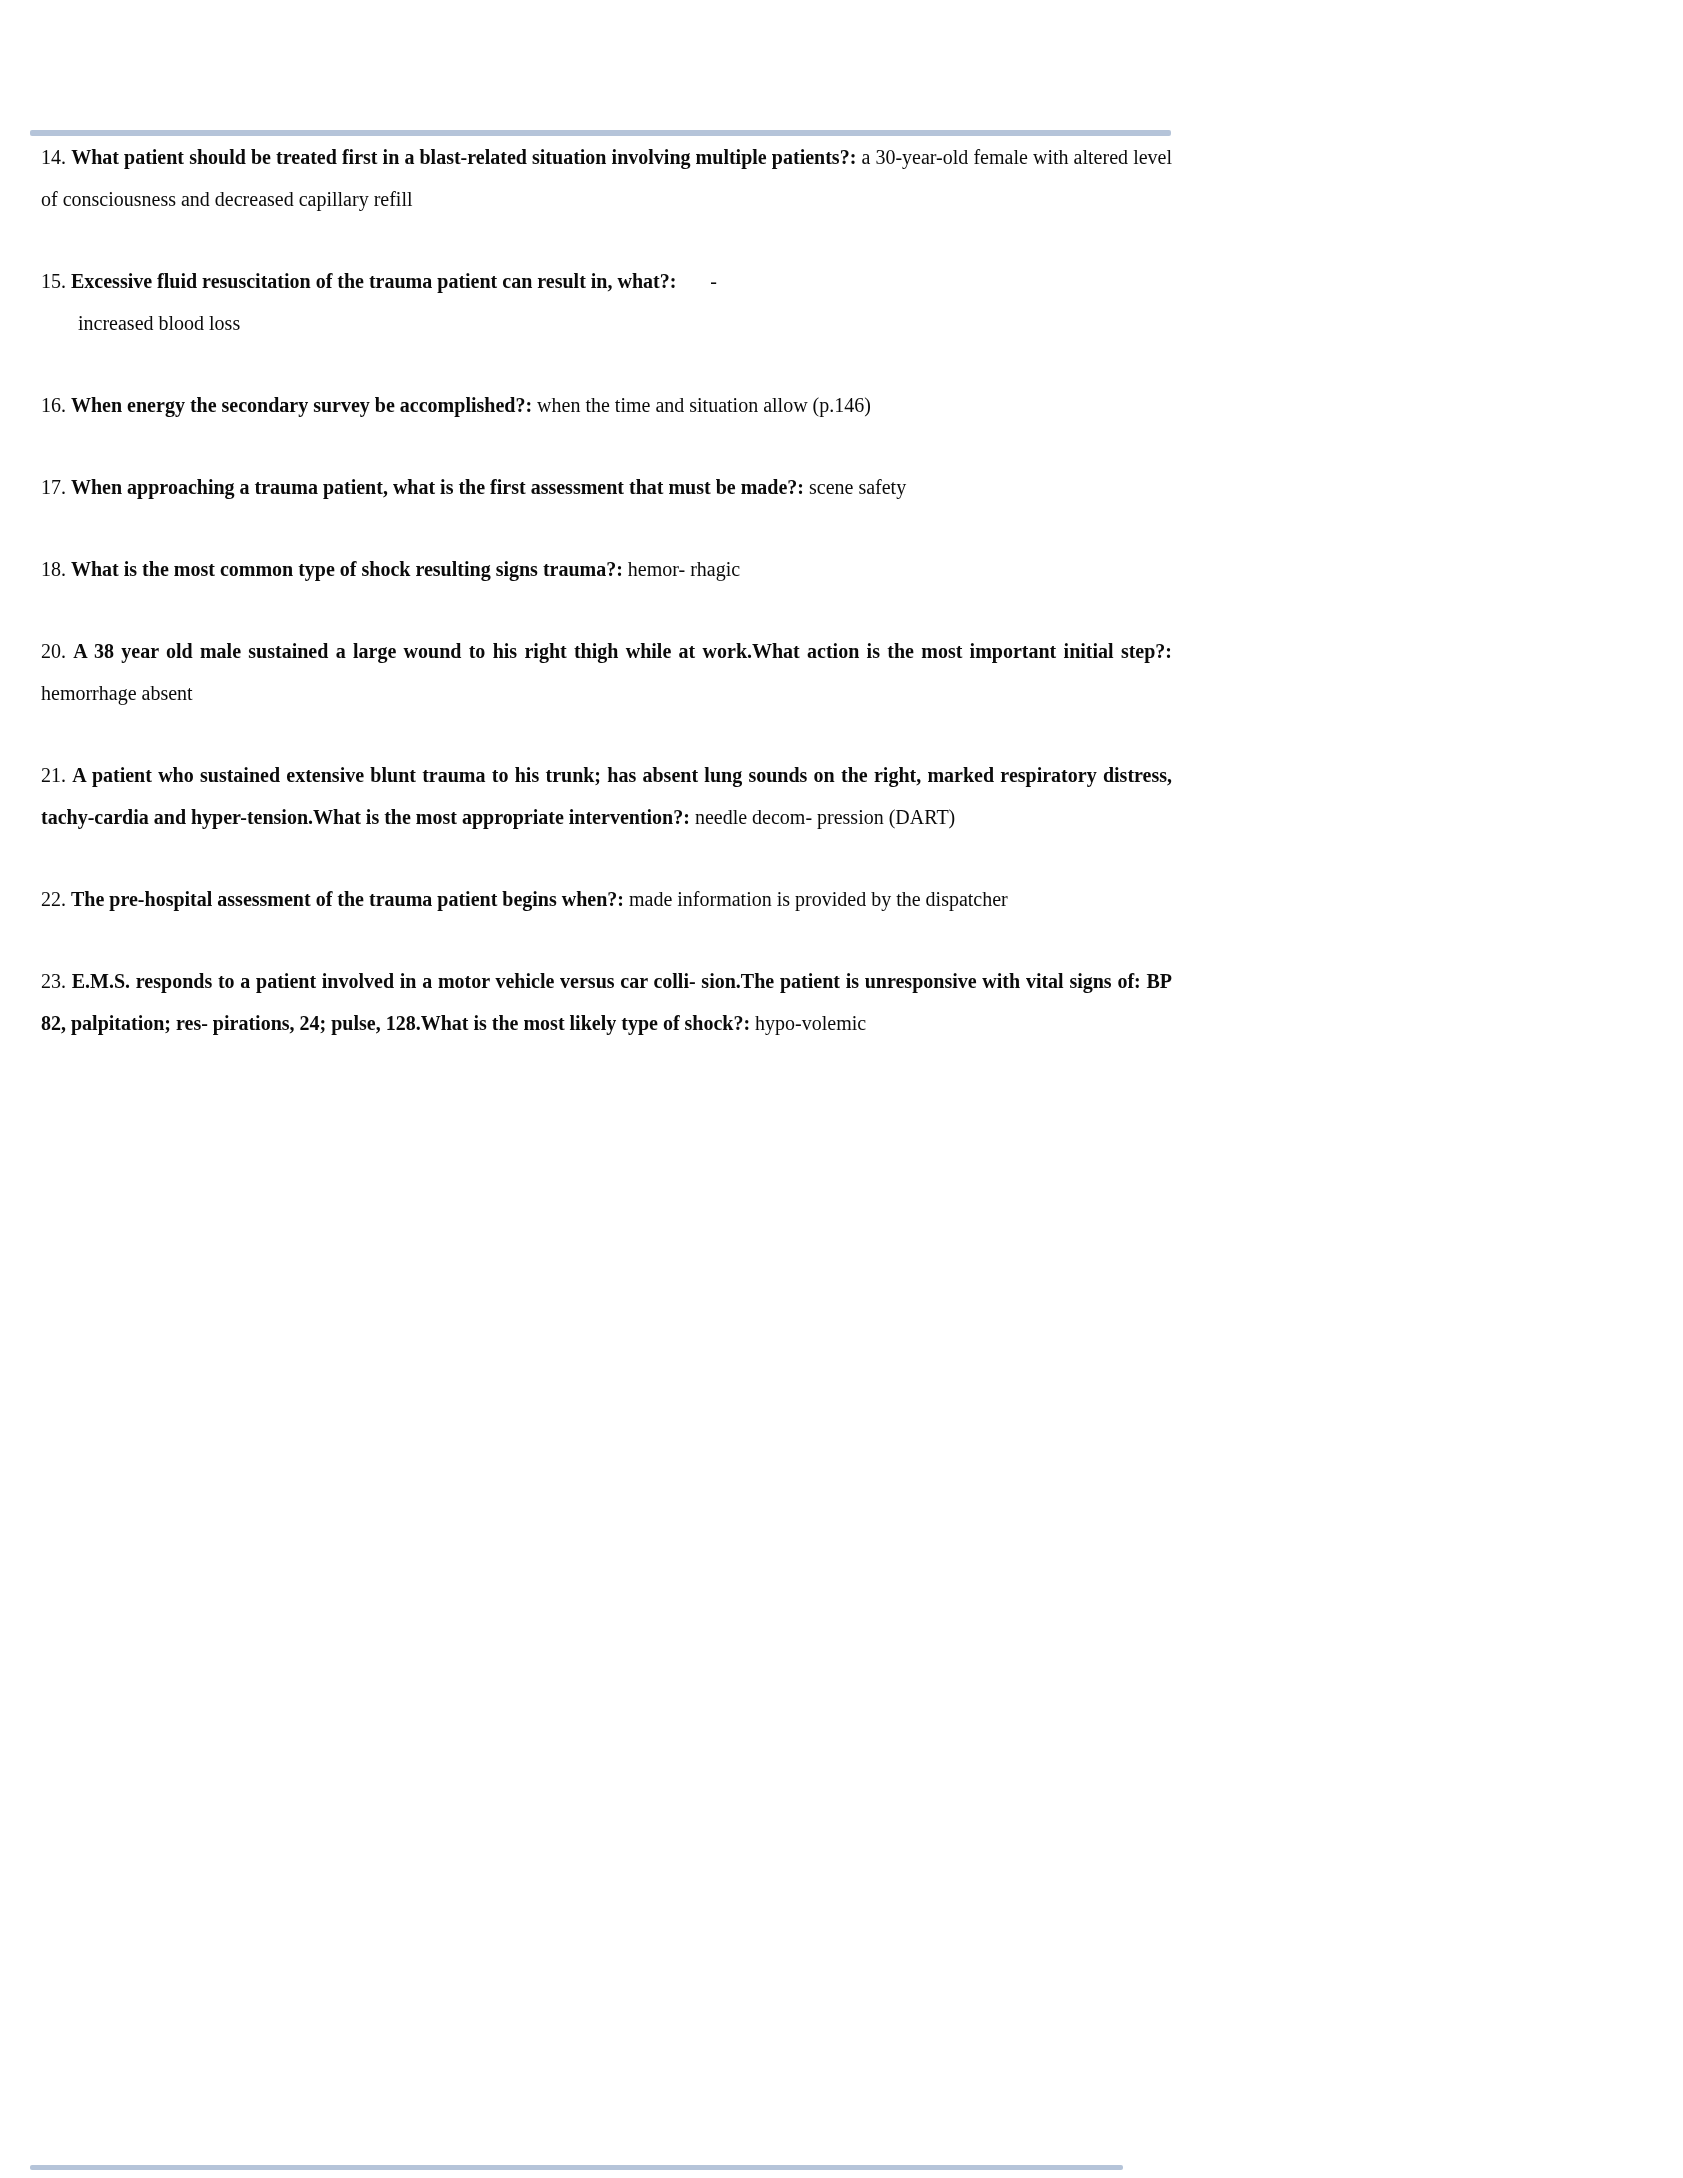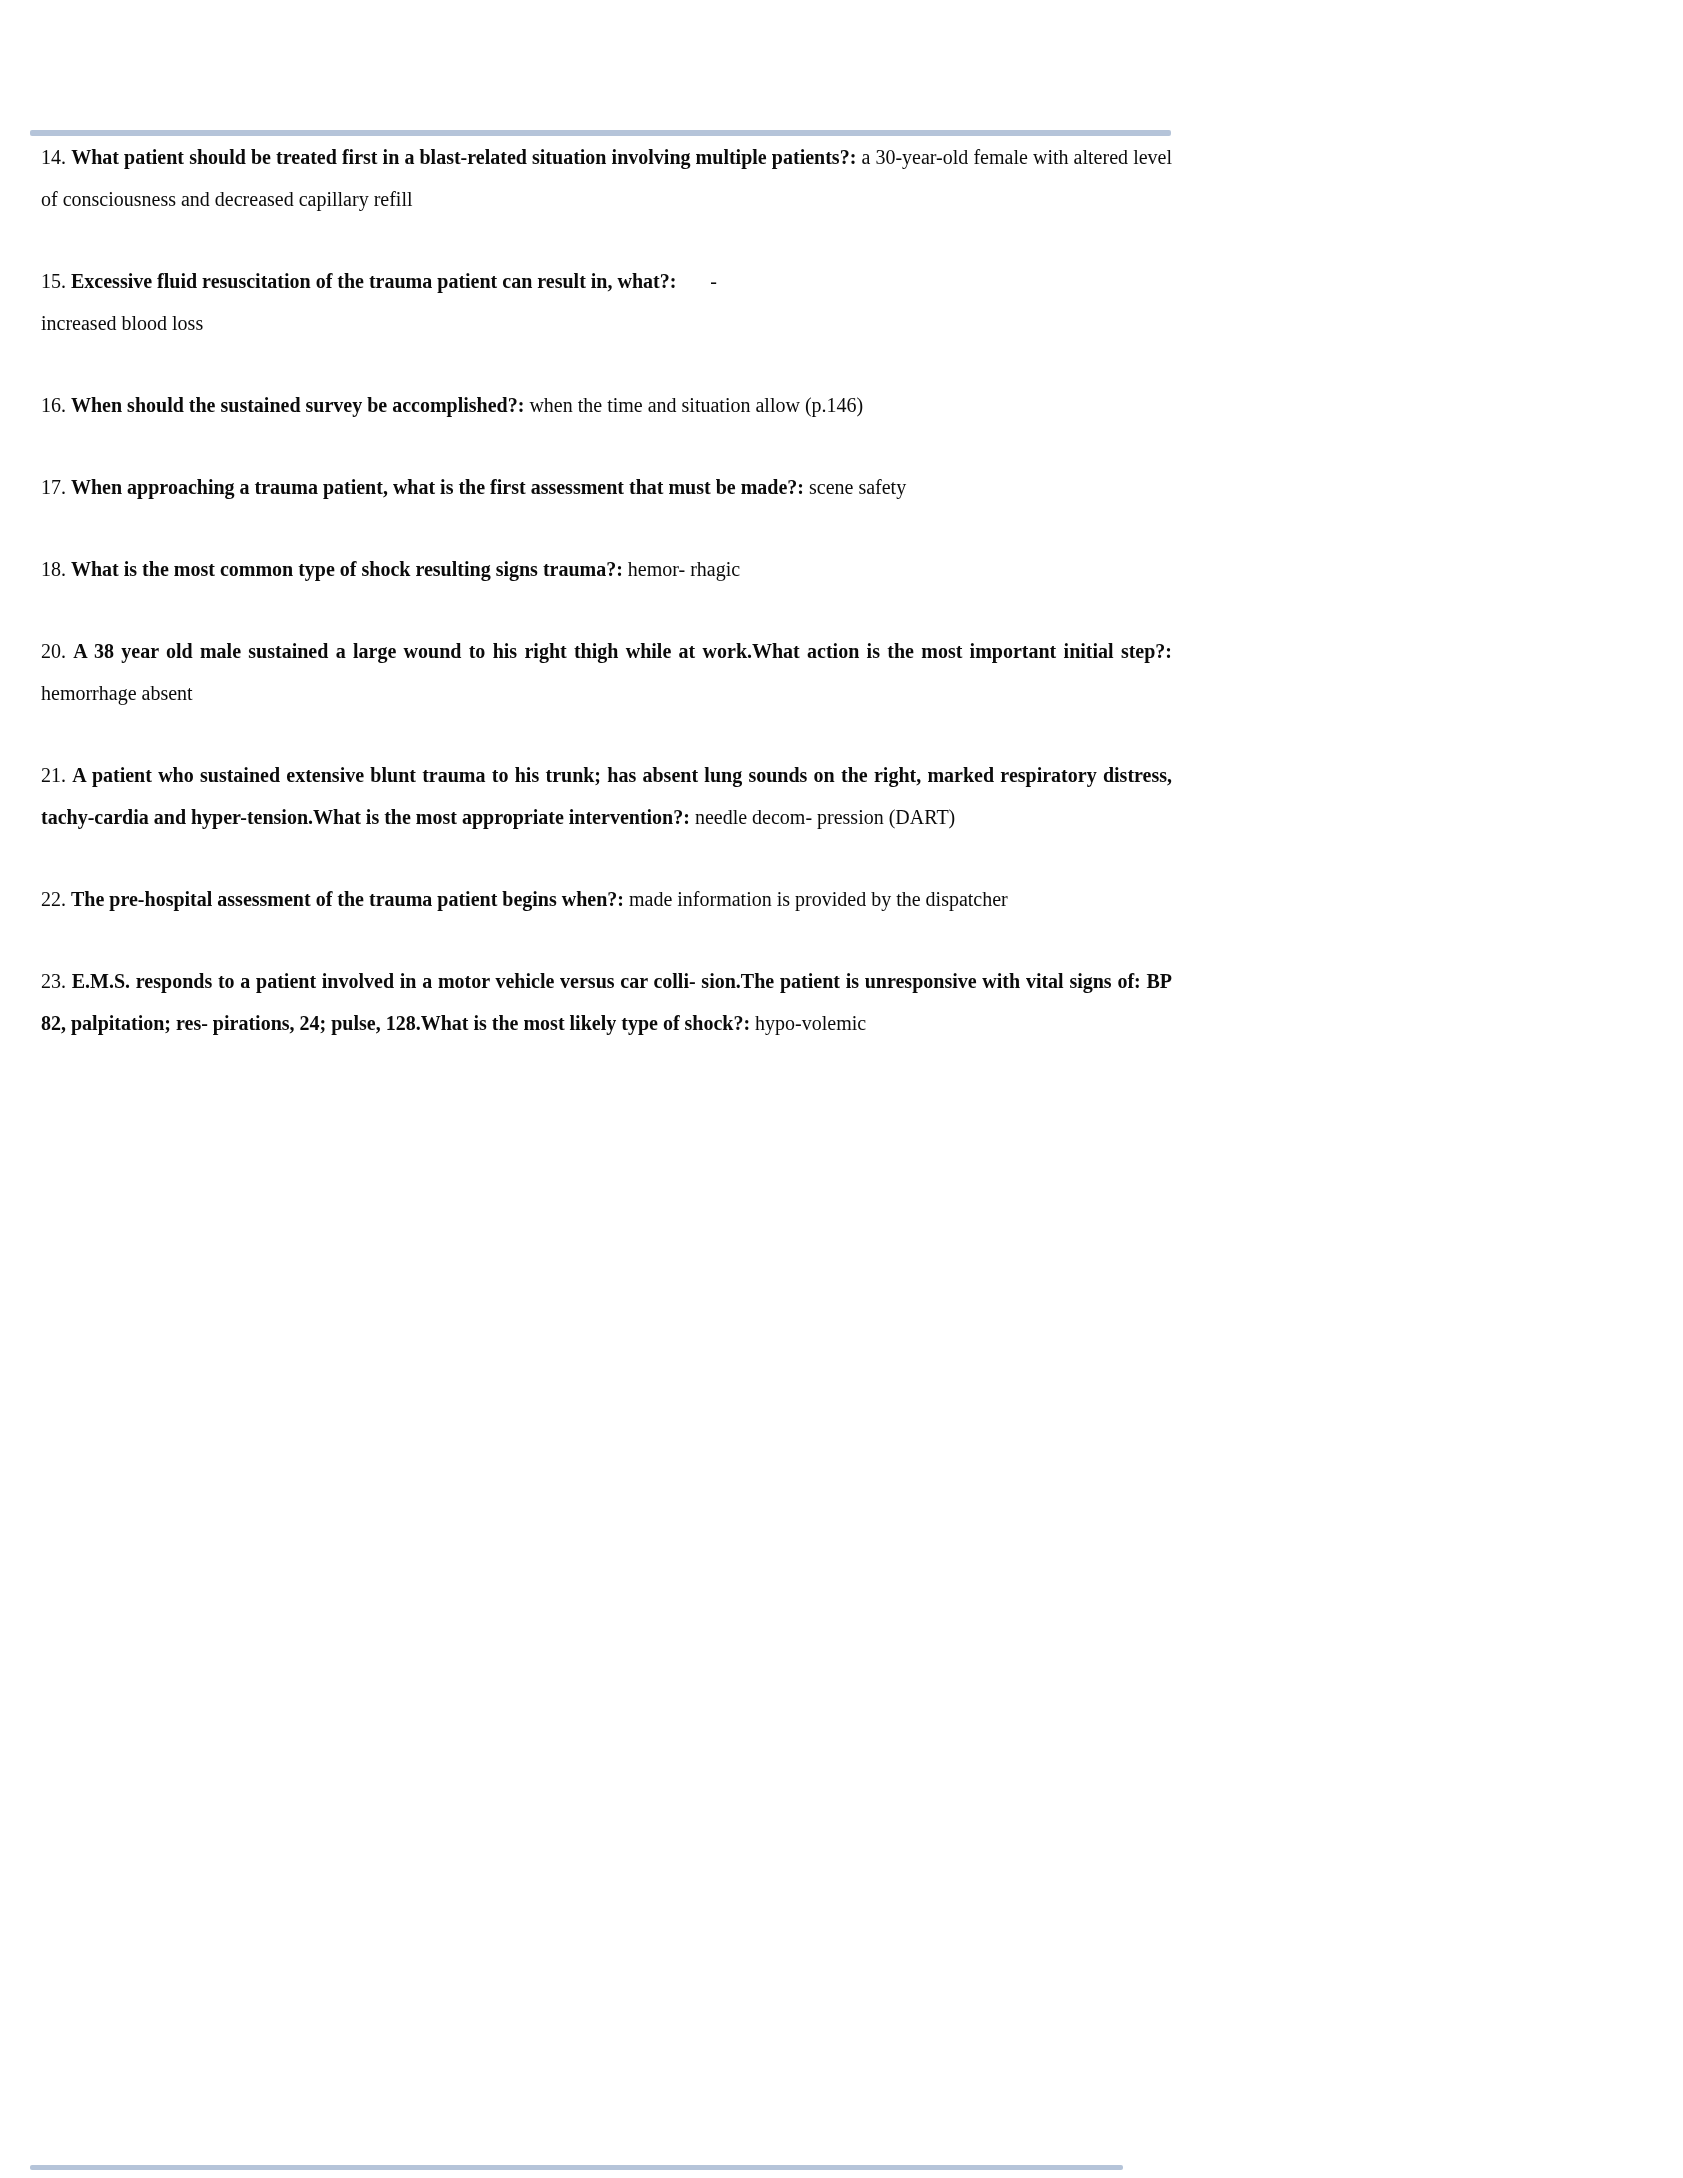--- a/index.html
+++ b/index.html
@@ -27,21 +27,21 @@
     width: 1131px;
     font-size: 20px;
     line-height: 42px;
     text-align: justify;
   }
   .qa { margin-bottom: 40px; text-align: justify; }
   .num { font-weight: normal; }
   .q { font-weight: bold; }
   .a { font-weight: normal; }
   .dash { font-weight: normal; margin-left: 34px; }
-  .block { display: block; text-align: left; }
+  .block { display: block; text-align: left; margin-left: 37px; }
 </style>
 </head>
 <body>
 
 <div class="page">
   <div class="rule top"></div>
 
   <main class="content">
 
     <p class="qa">
@@ -51,21 +51,21 @@
     </p>
 
     <p class="qa">
       <span class="num">15.</span>
       <span class="q">Excessive fluid resuscitation of the trauma patient can result in, what?:</span><span class="dash">-</span>
       <span class="a block">increased blood loss</span>
     </p>
 
     <p class="qa">
       <span class="num">16.</span>
-      <span class="q">When should the sustained survey be accomplished?:</span>
+      <span class="q">When energy the secondary survey be accomplished?:</span>
       <span class="a">when the time and situation allow (p.146)</span>
     </p>
 
     <p class="qa">
       <span class="num">17.</span>
       <span class="q">When approaching a trauma patient, what is the first assessment that must be made?:</span>
       <span class="a">scene safety</span>
     </p>
 
     <p class="qa">

